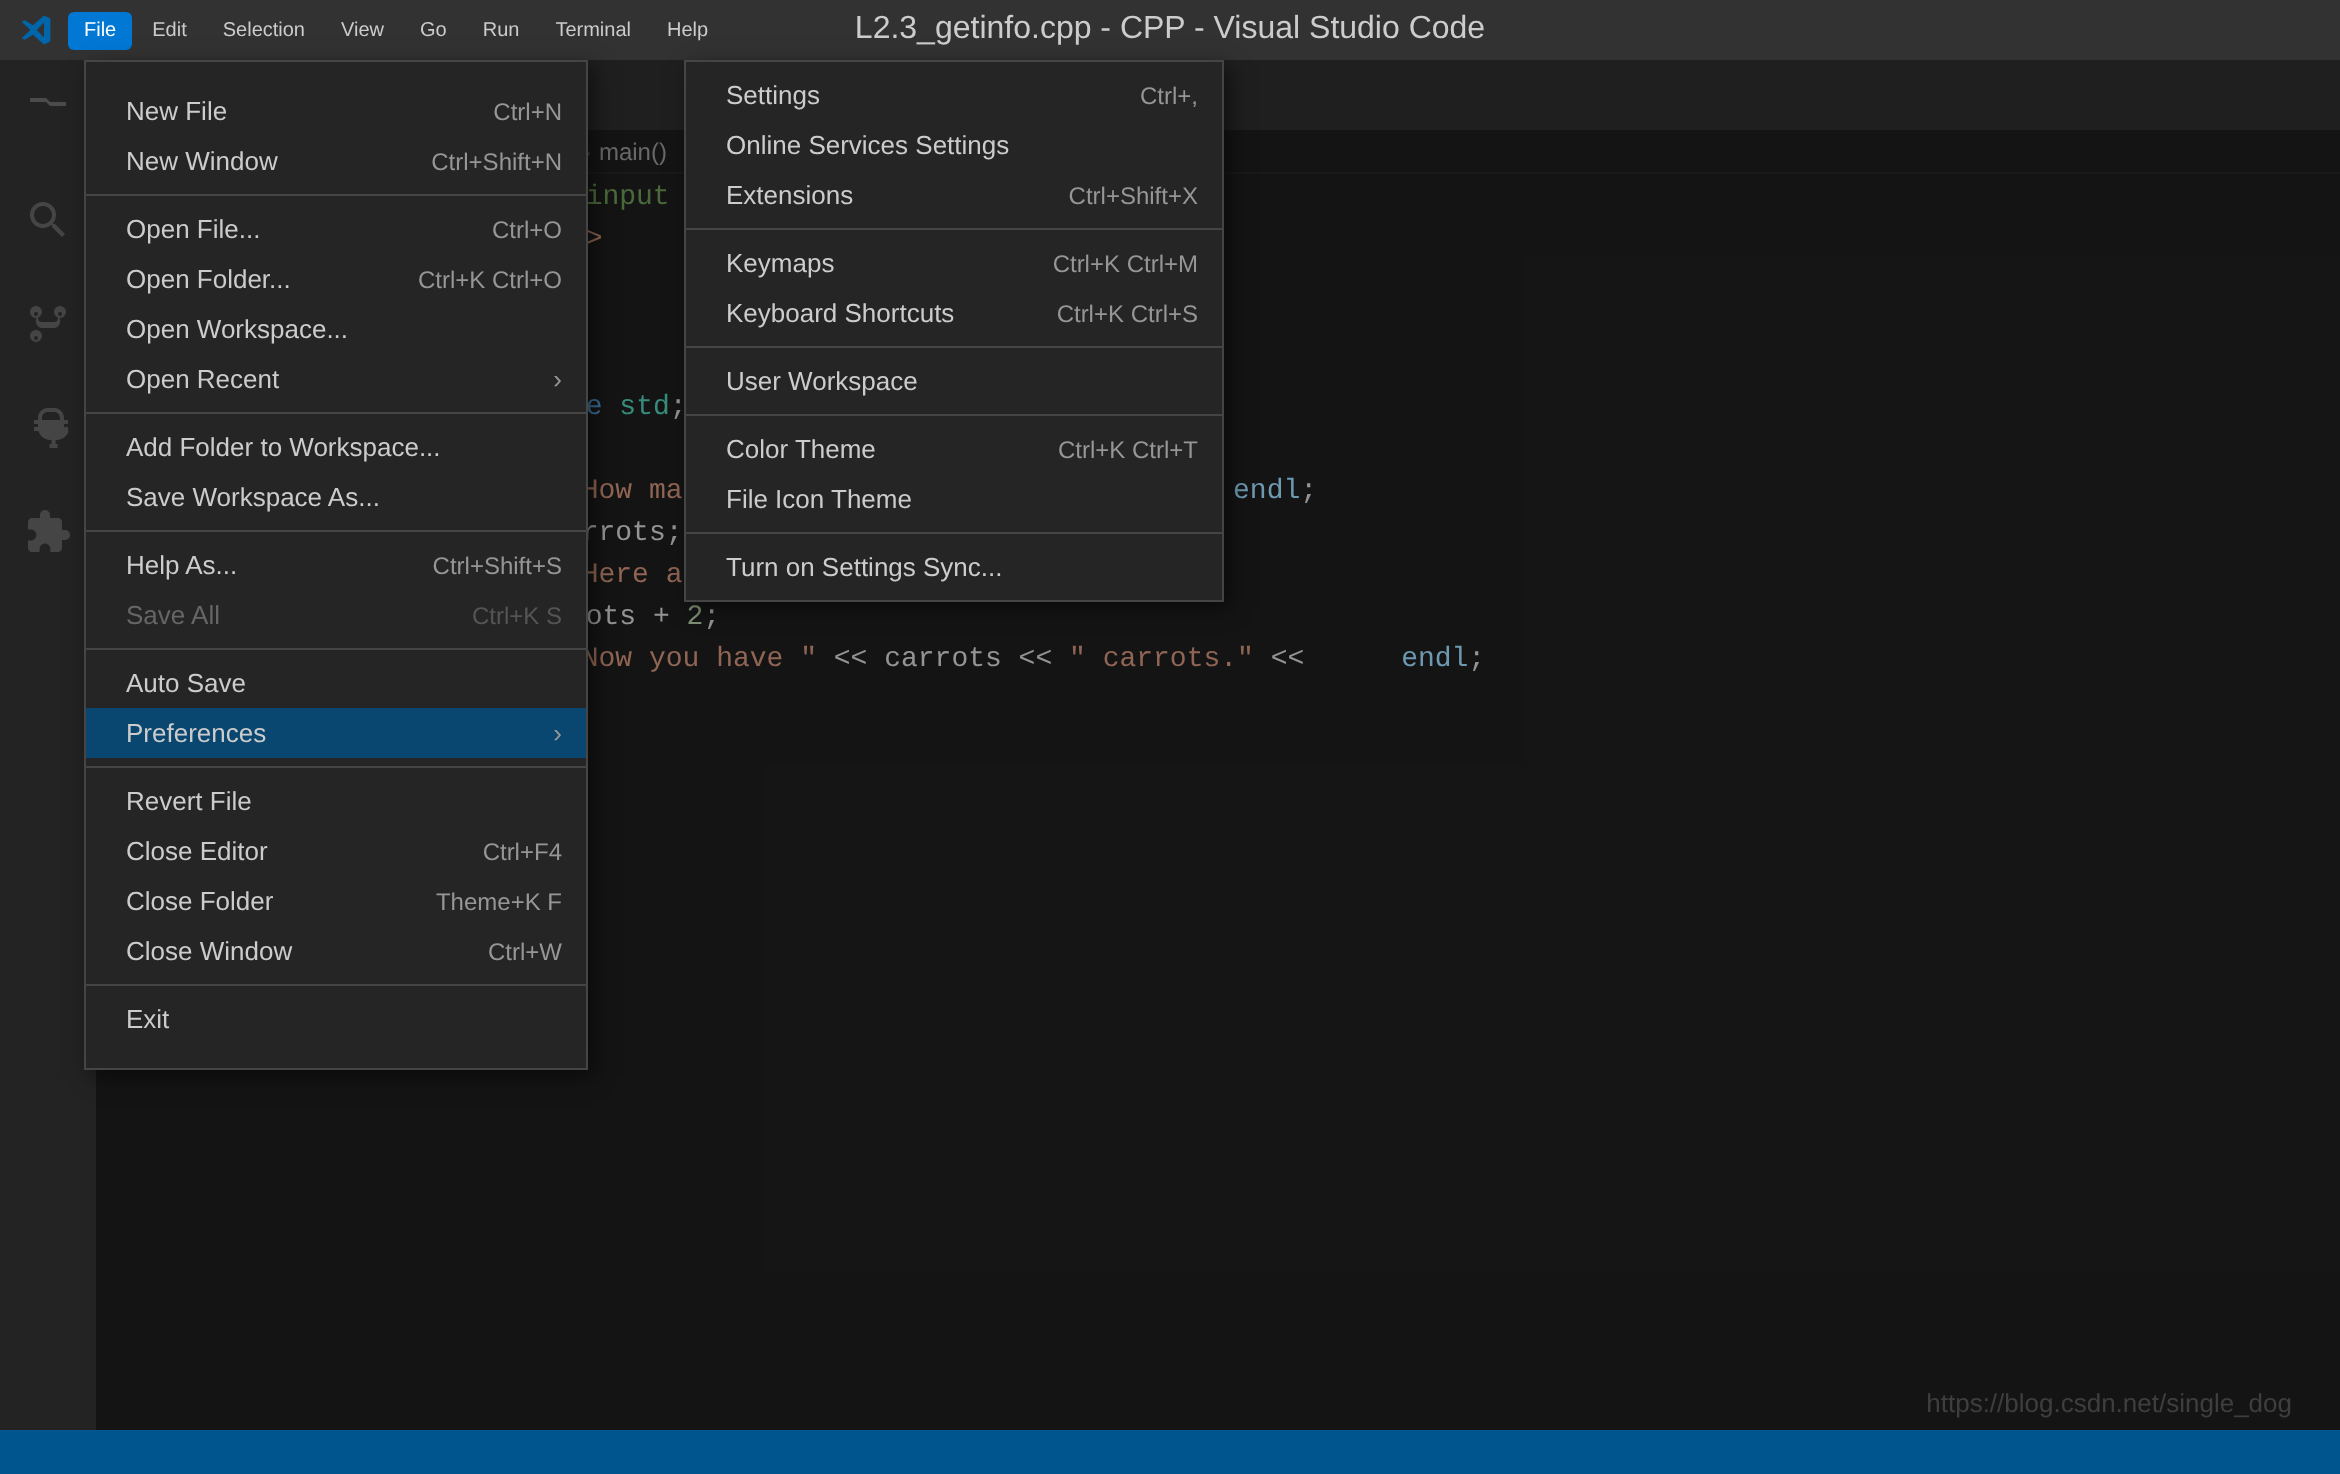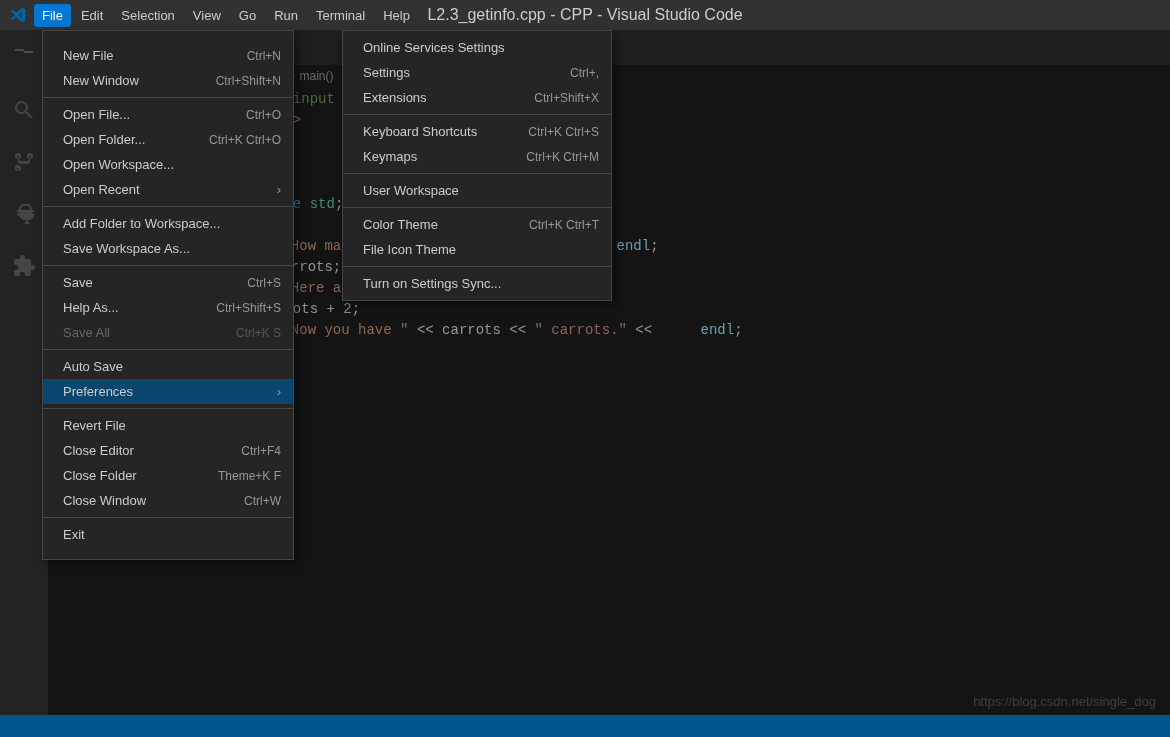--- a/index.html
+++ b/index.html
@@ -30,21 +30,21 @@
     }
     #menu-bar {
       display: flex;
       align-items: center;
       gap: 2px;
     }
     .menu-item {
       padding: 4px 8px;
       cursor: pointer;
       color: #cccccc;
-      font-size: 13px;
+      font-size: 10px;
       border-radius: 3px;
     }
     .menu-item:hover, .menu-item.active {
       background: #3c3c3c;
     }
     .menu-item.active {
       background: #0078d4;
       color: white;
     }
     #title-text {
@@ -254,21 +254,21 @@
       position: absolute;
       bottom: 0;
       left: 0;
       right: 0;
     }
 
     
     #watermark {
       position: absolute;
       bottom: 28px;
-      right: 14px;
+      right: 24px;
       color: #5a5a5a;
       font-size: 13px;
     }
   </style>
 </head>
 <body>
 
 <div id="title-bar">
   <svg id="title-bar-logo" viewBox="0 0 100 100" fill="none" xmlns="http://www.w3.org/2000/svg">
     <path d="M74.9,4.6L40.1,35.5L15.5,19.3L5,24.6l27.2,25.4L5,75.4l10.5,5.3l24.6-16.2L74.9,95.4L95,85.7V14.3L74.9,4.6z M75,26.2v47.6L52.8,50L75,26.2z" fill="#0065a9"></path>
@@ -401,24 +401,20 @@
   </div>
   <div class="menu-separator"></div>
   <div class="menu-section-item">
     <span>Add Folder to Workspace...</span>
   </div>
   <div class="menu-section-item">
     <span>Save Workspace As...</span>
   </div>
   <div class="menu-separator"></div>
   <div class="menu-section-item">
-    <span>Save</span>
-    <span class="menu-shortcut">Ctrl+S</span>
-  </div>
-  <div class="menu-section-item">
     <span>Help As...</span>
     <span class="menu-shortcut">Ctrl+Shift+S</span>
   </div>
   <div class="menu-section-item menu-item-disabled">
     <span>Save All</span>
     <span class="menu-shortcut">Ctrl+K S</span>
   </div>
   <div class="menu-separator"></div>
   <div class="menu-section-item">
     <span>Auto Save</span>
@@ -444,38 +440,38 @@
     <span class="menu-shortcut">Ctrl+W</span>
   </div>
   <div class="menu-separator"></div>
   <div class="menu-section-item">
     <span>Exit</span>
   </div>
 </div>
 
 <div id="preferences-menu">
   <div class="menu-section-item">
-    <span>Online Services Settings</span>
-  </div>
-  <div class="menu-section-item">
     <span>Settings</span>
     <span class="menu-shortcut">Ctrl+,</span>
   </div>
   <div class="menu-section-item">
+    <span>Online Services Settings</span>
+  </div>
+  <div class="menu-section-item">
     <span>Extensions</span>
     <span class="menu-shortcut">Ctrl+Shift+X</span>
   </div>
   <div class="menu-separator"></div>
   <div class="menu-section-item">
+    <span>Keymaps</span>
+    <span class="menu-shortcut">Ctrl+K Ctrl+M</span>
+  </div>
+  <div class="menu-section-item">
     <span>Keyboard Shortcuts</span>
     <span class="menu-shortcut">Ctrl+K Ctrl+S</span>
-  </div>
-  <div class="menu-section-item">
-    <span>Keymaps</span>
-    <span class="menu-shortcut">Ctrl+K Ctrl+M</span>
   </div>
   <div class="menu-separator"></div>
   <div class="menu-section-item">
     <span>User Workspace</span>
   </div>
   <div class="menu-separator"></div>
   <div class="menu-section-item">
     <span>Color Theme</span>
     <span class="menu-shortcut">Ctrl+K Ctrl+T</span>
   </div>

